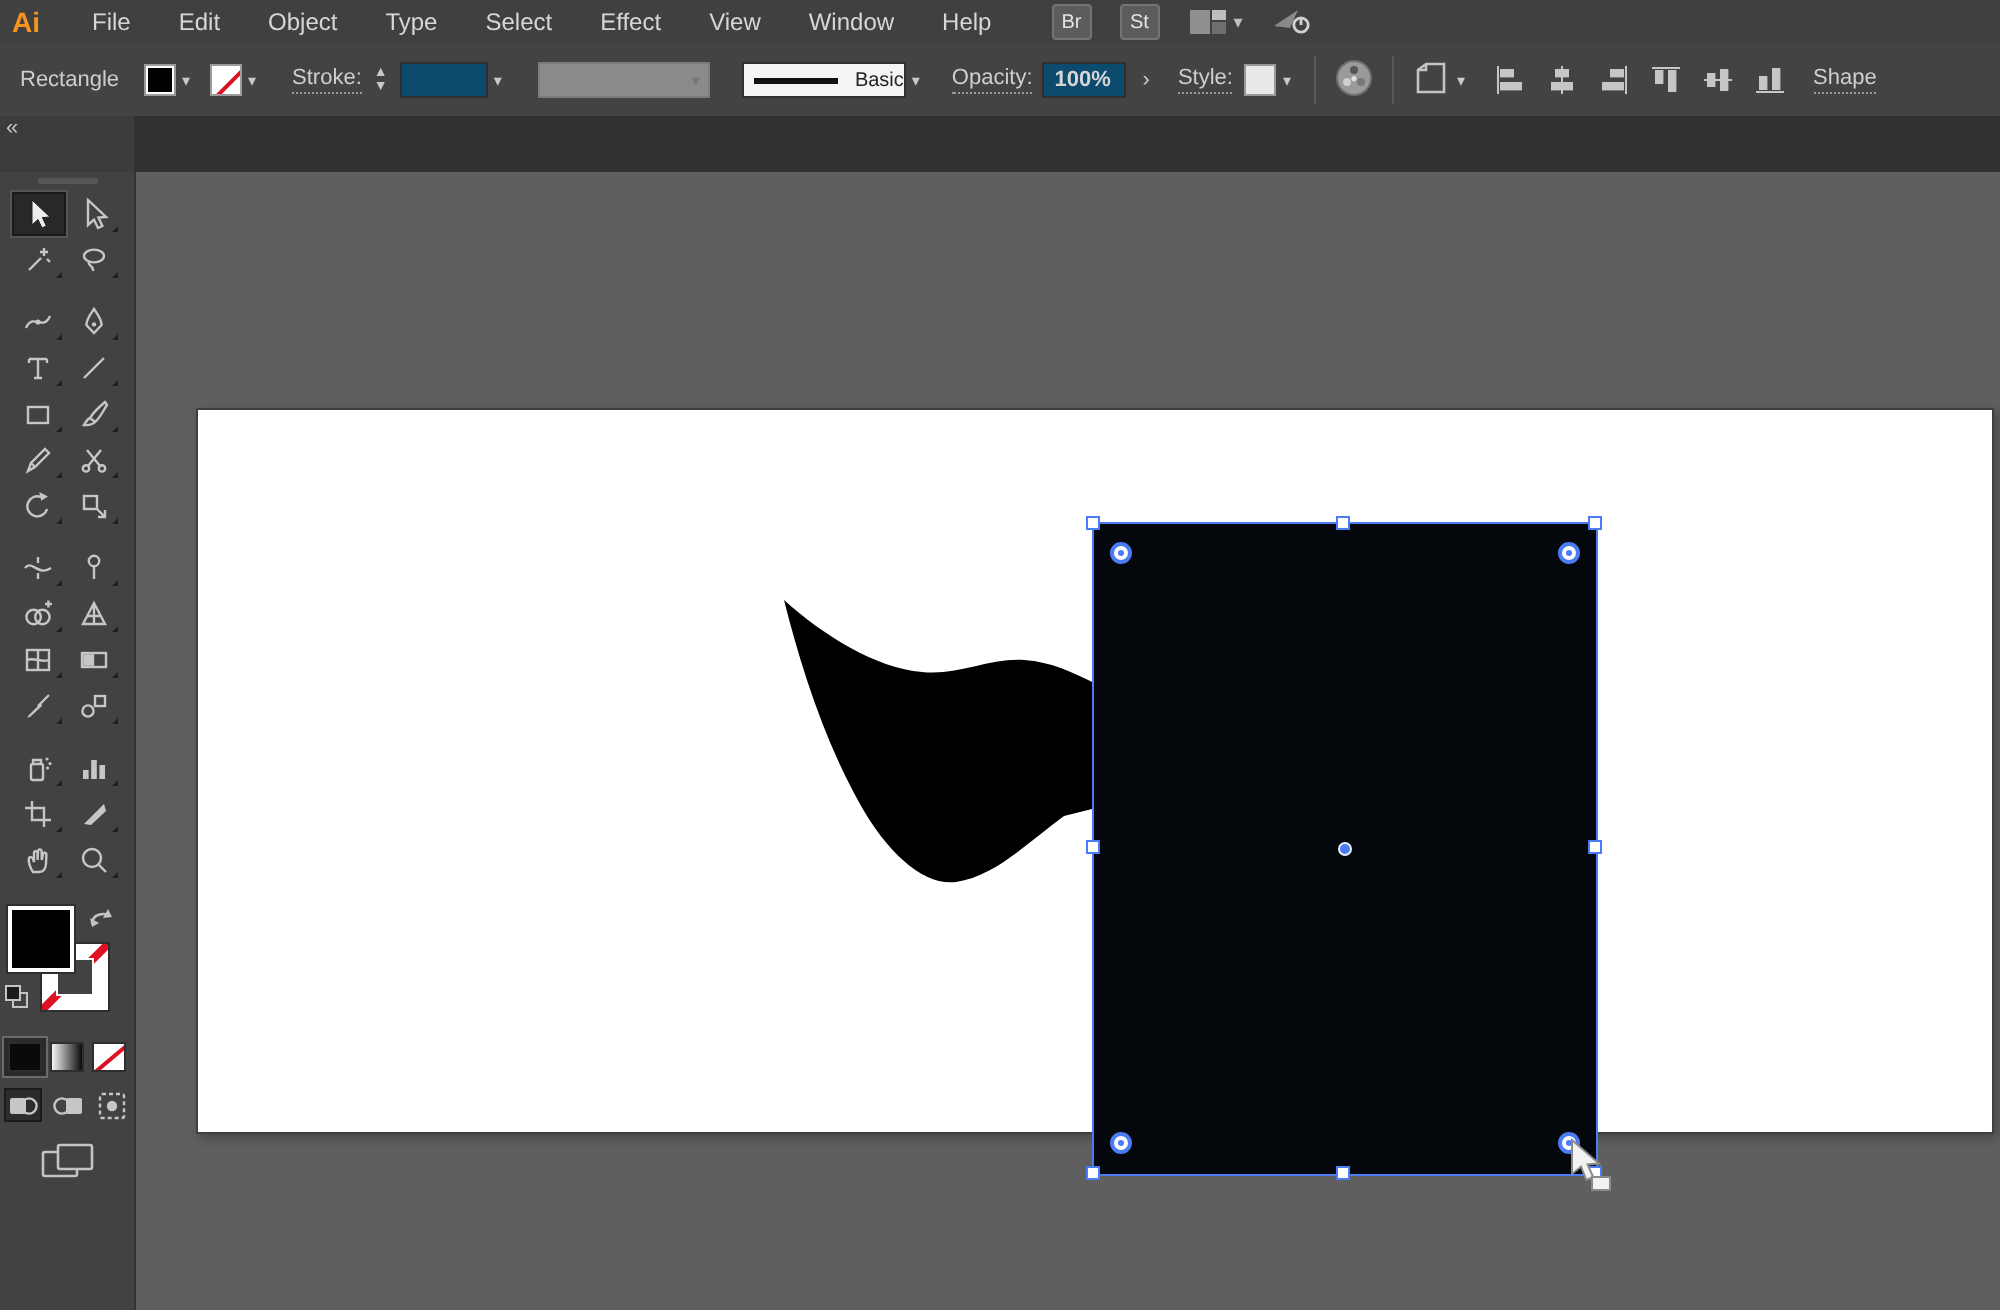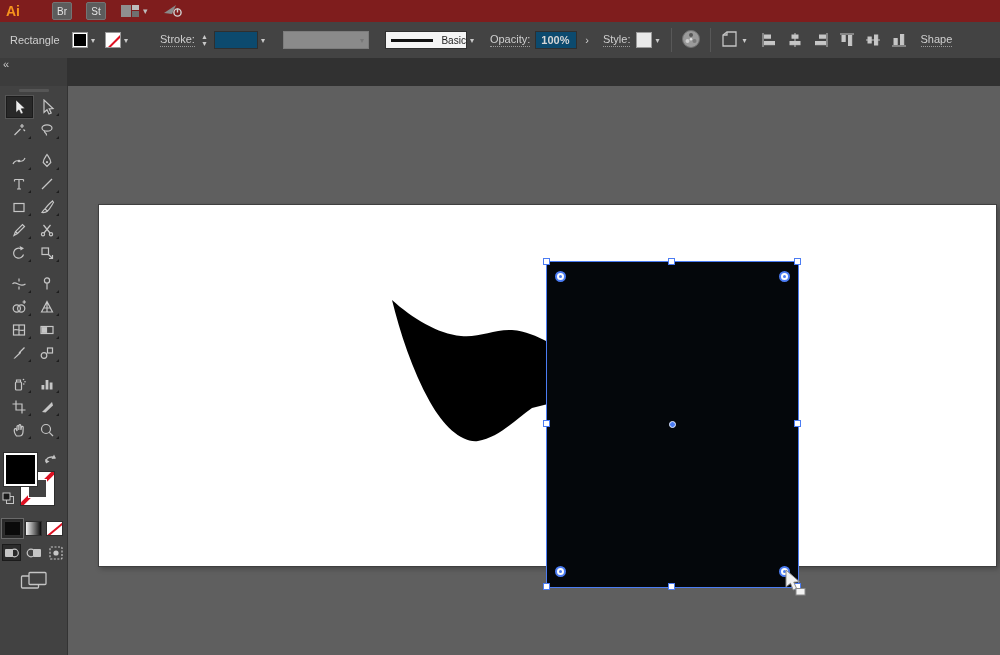--- a/index.html
+++ b/index.html
@@ -1,20 +1,20 @@
 <!DOCTYPE html>
 <html><head>
 <meta charset="utf-8">
 <style>
   html,body{margin:0;padding:0;background:#222;}
   .app{position:relative;width:1000px;height:655px;overflow:hidden;
        font-family:"Liberation Sans","DejaVu Sans",sans-serif;
        -webkit-font-smoothing:antialiased;color:#cfcfcf;font-size:12px;}
   
-  .menubar{position:absolute;left:0;top:0;width:1000px;height:22px;background:#7f1d1d;
+  .menubar{position:absolute;left:0;top:0;width:1000px;height:22px;background:#404040;
            border-bottom:1px solid #d946ef;display:flex;align-items:center;}
   .ai-logo{font-weight:bold;font-size:14px;margin:0 14px 0 6px;letter-spacing:0;}
   .menu-item{padding:0 12px;line-height:22px;color:#d6d6d6;font-size:12px;cursor:default;}
   .mb-right{display:flex;align-items:center;margin-left:18px;gap:14px;}
   .sq-btn{width:18px;height:16px;background:#5c5c5c;border:1px solid #747474;border-radius:2px;
           font-size:10px;color:#e3e3e3;display:flex;align-items:center;justify-content:center;}
   .chev{color:#bdbdbd;font-size:9px;margin-left:3px;}
   
   .controlbar{position:absolute;left:0;top:22px;width:1000px;height:36px;background:#434343;
               border-bottom:1px solid #2d2d2d;display:flex;align-items:center;font-size:11px;}
@@ -85,20 +85,31 @@
   .cursor{position:absolute;}
   svg{shape-rendering:geometricPrecision;}
 </style>
 </head>
 <body>
 
 <div class="app">
 
   <div class="menubar">
     <span class="ai-logo" style="color:#f7941d">Ai</span>
+    <span id="menu-items" style="display:flex">
+        <span class="menu-item">File</span>
+        <span class="menu-item">Edit</span>
+        <span class="menu-item">Object</span>
+        <span class="menu-item">Type</span>
+        <span class="menu-item">Select</span>
+        <span class="menu-item">Effect</span>
+        <span class="menu-item">View</span>
+        <span class="menu-item">Window</span>
+        <span class="menu-item">Help</span>
+      </span>
     <span class="mb-right">
       <span class="sq-btn">Br</span>
       <span class="sq-btn">St</span>
       <span style="display:flex;align-items:center;">
         <svg width="20" height="14" viewBox="0 0 20 14">
           <rect x="1" y="1" width="10" height="12" fill="#8f8f8f"></rect>
           <rect x="12" y="1" width="7" height="5" fill="#bdbdbd"></rect>
           <rect x="12" y="7" width="7" height="6" fill="#6f6f6f"></rect>
         </svg>
         <span class="chev">▾</span>
@@ -117,21 +128,21 @@
     <span class="ctx-label">Rectangle</span>
 
     <span class="swatch black"></span>
     <span class="ddchev">▾</span>
 
     <span class="swatch" style="margin-left:6px;overflow:hidden;">
       <span class="none-diag"></span>
     </span>
     <span class="ddchev">▾</span>
 
-    <span class="linklbl" style="margin-left:28px;">Stroke:</span>
+    <span class="linklbl" style="margin-left:14px;">Stroke:</span>
     <span class="stepper">
         <span>▲</span>
         <span>▼</span>
       </span>
     <span class="darkbox" style="width:44px;"></span>
     <span class="ddchev">▾</span>
 
     <span class="disabledbox" style="width:86px;margin-left:14px;display:flex;align-items:center;justify-content:flex-end;">
       <span style="color:#777;font-size:8px;margin-right:4px;">▾</span>
     </span>

